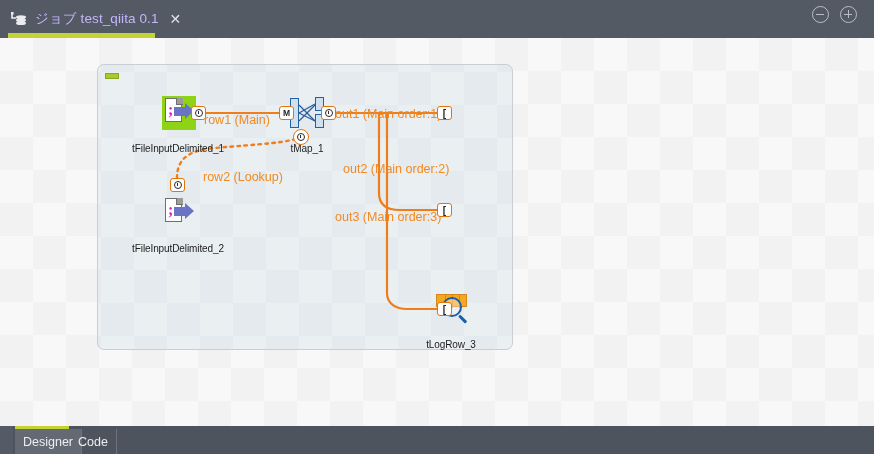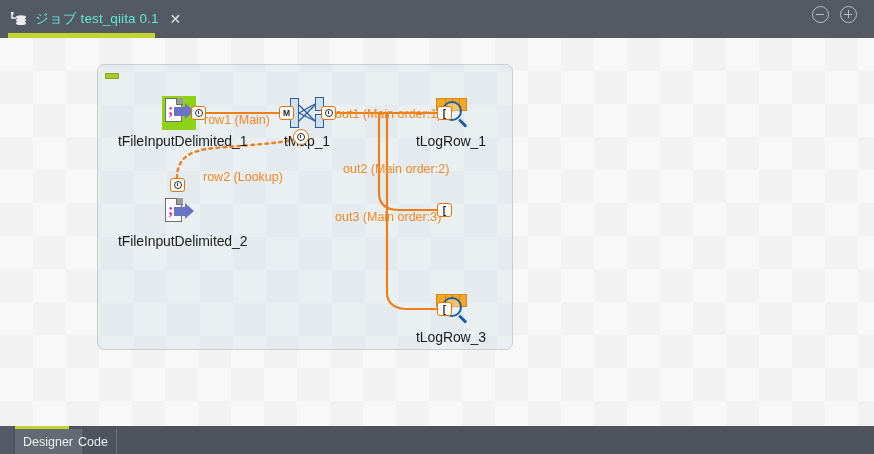--- a/index.html
+++ b/index.html
@@ -29,21 +29,21 @@
     padding: 0 10px 0 10px;
     gap: 7px;
   }
   #tab-underline {
     position: absolute; left: 8px; top: 33px;
     width: 147px; height: 5px;
     background: #c2d332;
   }
   .job-icon { width: 18px; height: 17px; position: relative; display:block; }
   #tab-title {
-    color: #5eead4;
+    color: #c4b5fd;
     font-size: 13.5px;
     letter-spacing: .1px;
     white-space: nowrap;
   }
   #tab-close {
     color: #dfe1e4;
     font-size: 14px;
     line-height: 14px;
     margin-left: 4px;
     cursor: pointer;
@@ -112,22 +112,22 @@
     width: 120px;
     text-align: center;
     cursor: pointer;
   }
   .node .glyph {
     position: relative;
     width: 40px; height: 36px;
     margin: 0 auto;
   }
   .node .cname {
-    margin-top: 1px;
-    font-size: 14px;
+    margin-top: 11px;
+    font-size: 10px;
     color: #1c1c1c;
     white-space: nowrap;
     letter-spacing: -0.1px;
     text-align: center;
   }
 
   
   .ic-file { position: absolute; left: 7px; top: 2px; width: 27px; height: 30px; }
   .ic-file .page {
     position: absolute; left: 0; top: 0;
@@ -364,34 +364,20 @@
             <line x1="10" y1="17" x2="26" y2="25" stroke="#2a5f9e" stroke-width="1.3"></line>
           </svg>
           <span class="col cl"></span>
           <span class="col cr1"></span>
           <span class="col cr2"></span>
         </span>
       </div>
       <div class="cname">tMap_1</div>
     </div>
 
-    <div class="node" style="left:391px; top:58px;">
-      <div class="glyph">
-        <span class="ic-log">
-          <span class="tbl">
-              <i style="left:8px"></i>
-              <i style="left:15px"></i>
-              <i style="left:22px"></i>
-            </span>
-          <span class="lens"></span>
-            <span class="handle"></span>
-        </span>
-      </div>
-      <div class="cname">tLogRow_1</div>
-    </div>
 
     <div class="node" style="left:118px; top:158px;">
       <div class="glyph">
         <span class="ic-file">
           <span class="page"></span>
             <span class="fold"></span>
           <span class="semi">;</span>
             <span class="arrow"></span>
         </span>
       </div>

